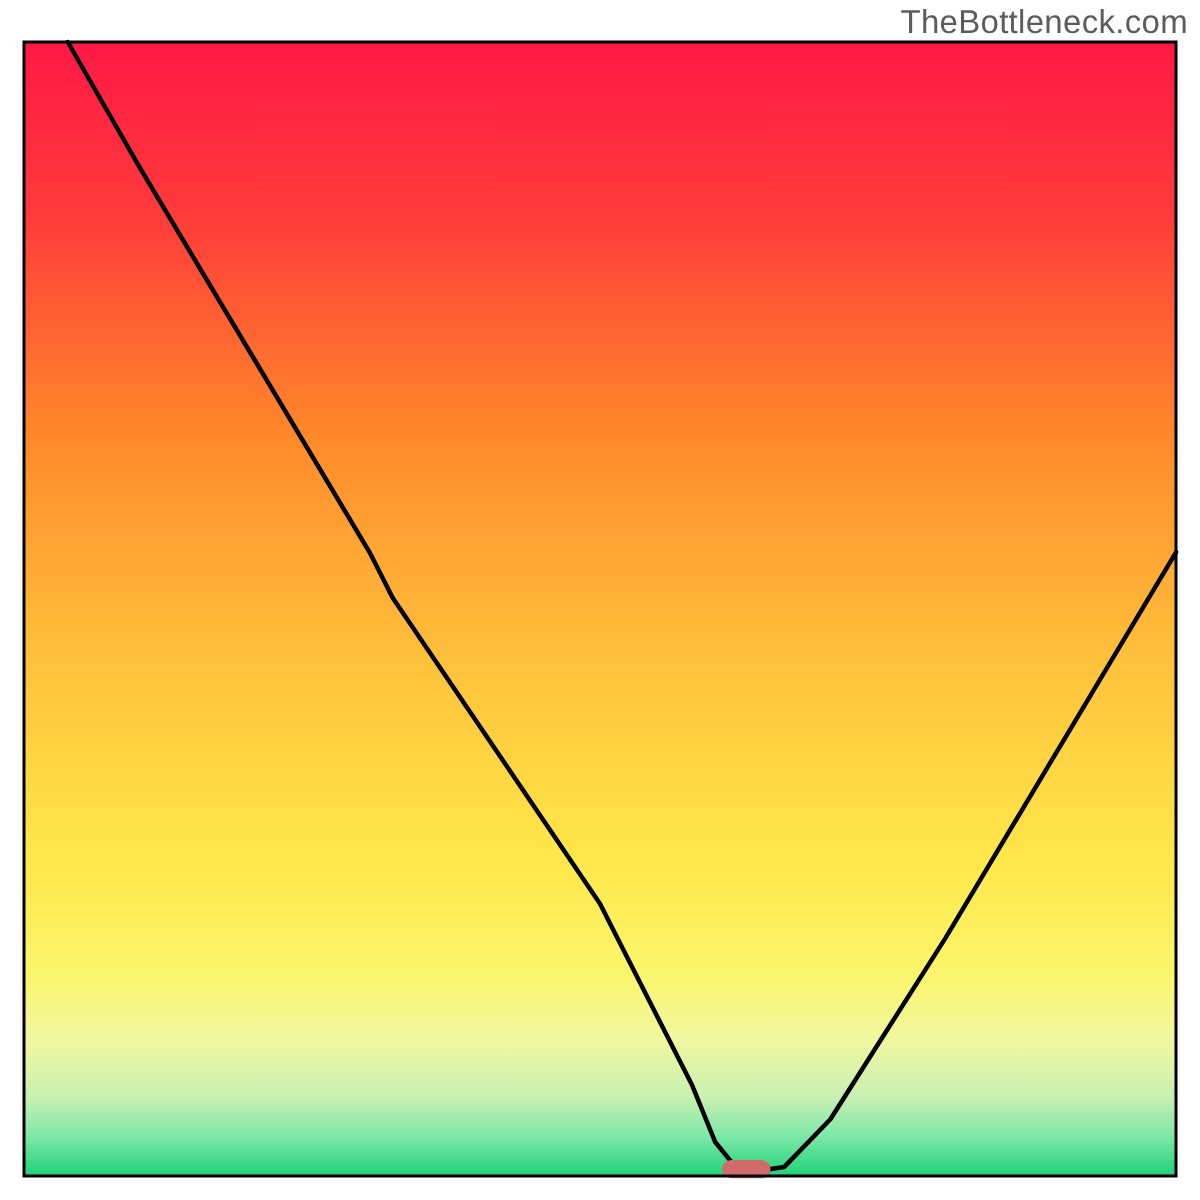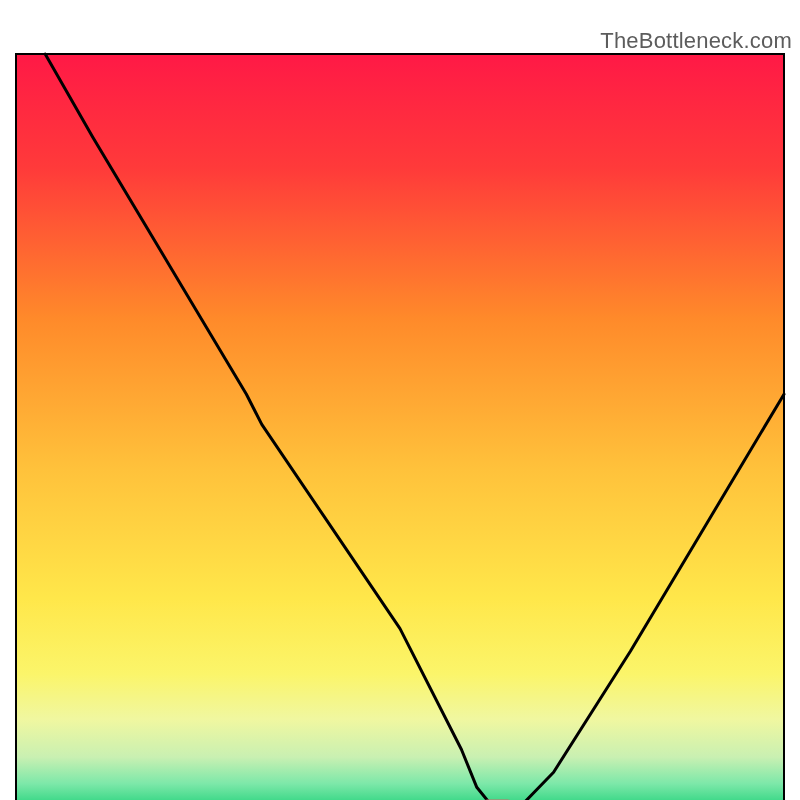--- a/index.html
+++ b/index.html
@@ -7,21 +7,20 @@
     padding: 0;
     width: 800px;
     height: 800px;
     background: #ffffff;
     font-family: Arial, Helvetica, sans-serif;
   }
   .container {
     position: relative;
     width: 800px;
     height: 756px;
-    margin-top: 26px;
   }
   .watermark {
     position: absolute;
     top: 2px;
     right: 8px;
     font-size: 22px;
     font-weight: 500;
     color: #5c5c5c;
     letter-spacing: 0.2px;
   }

